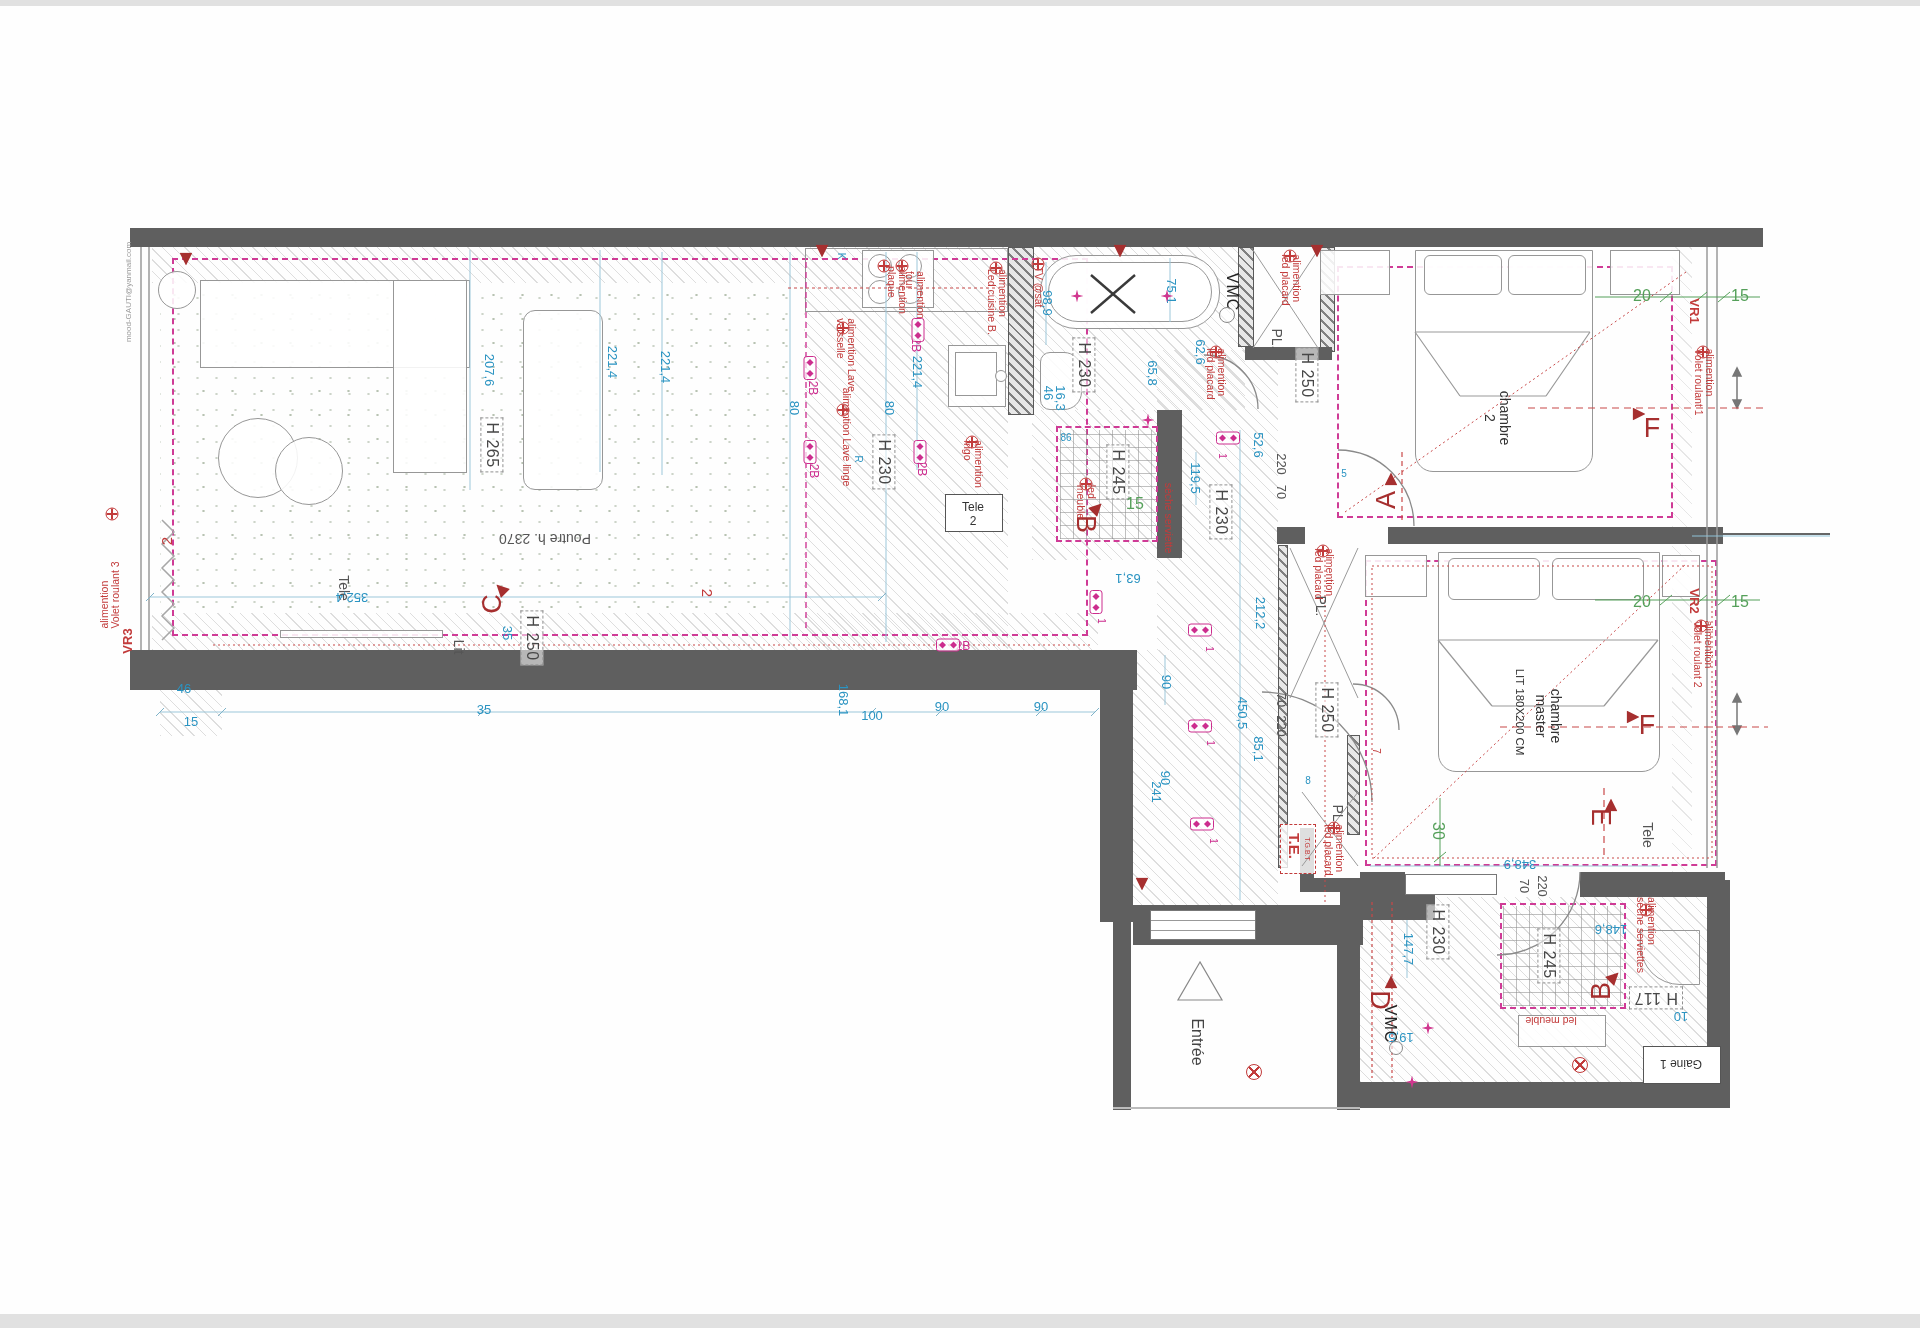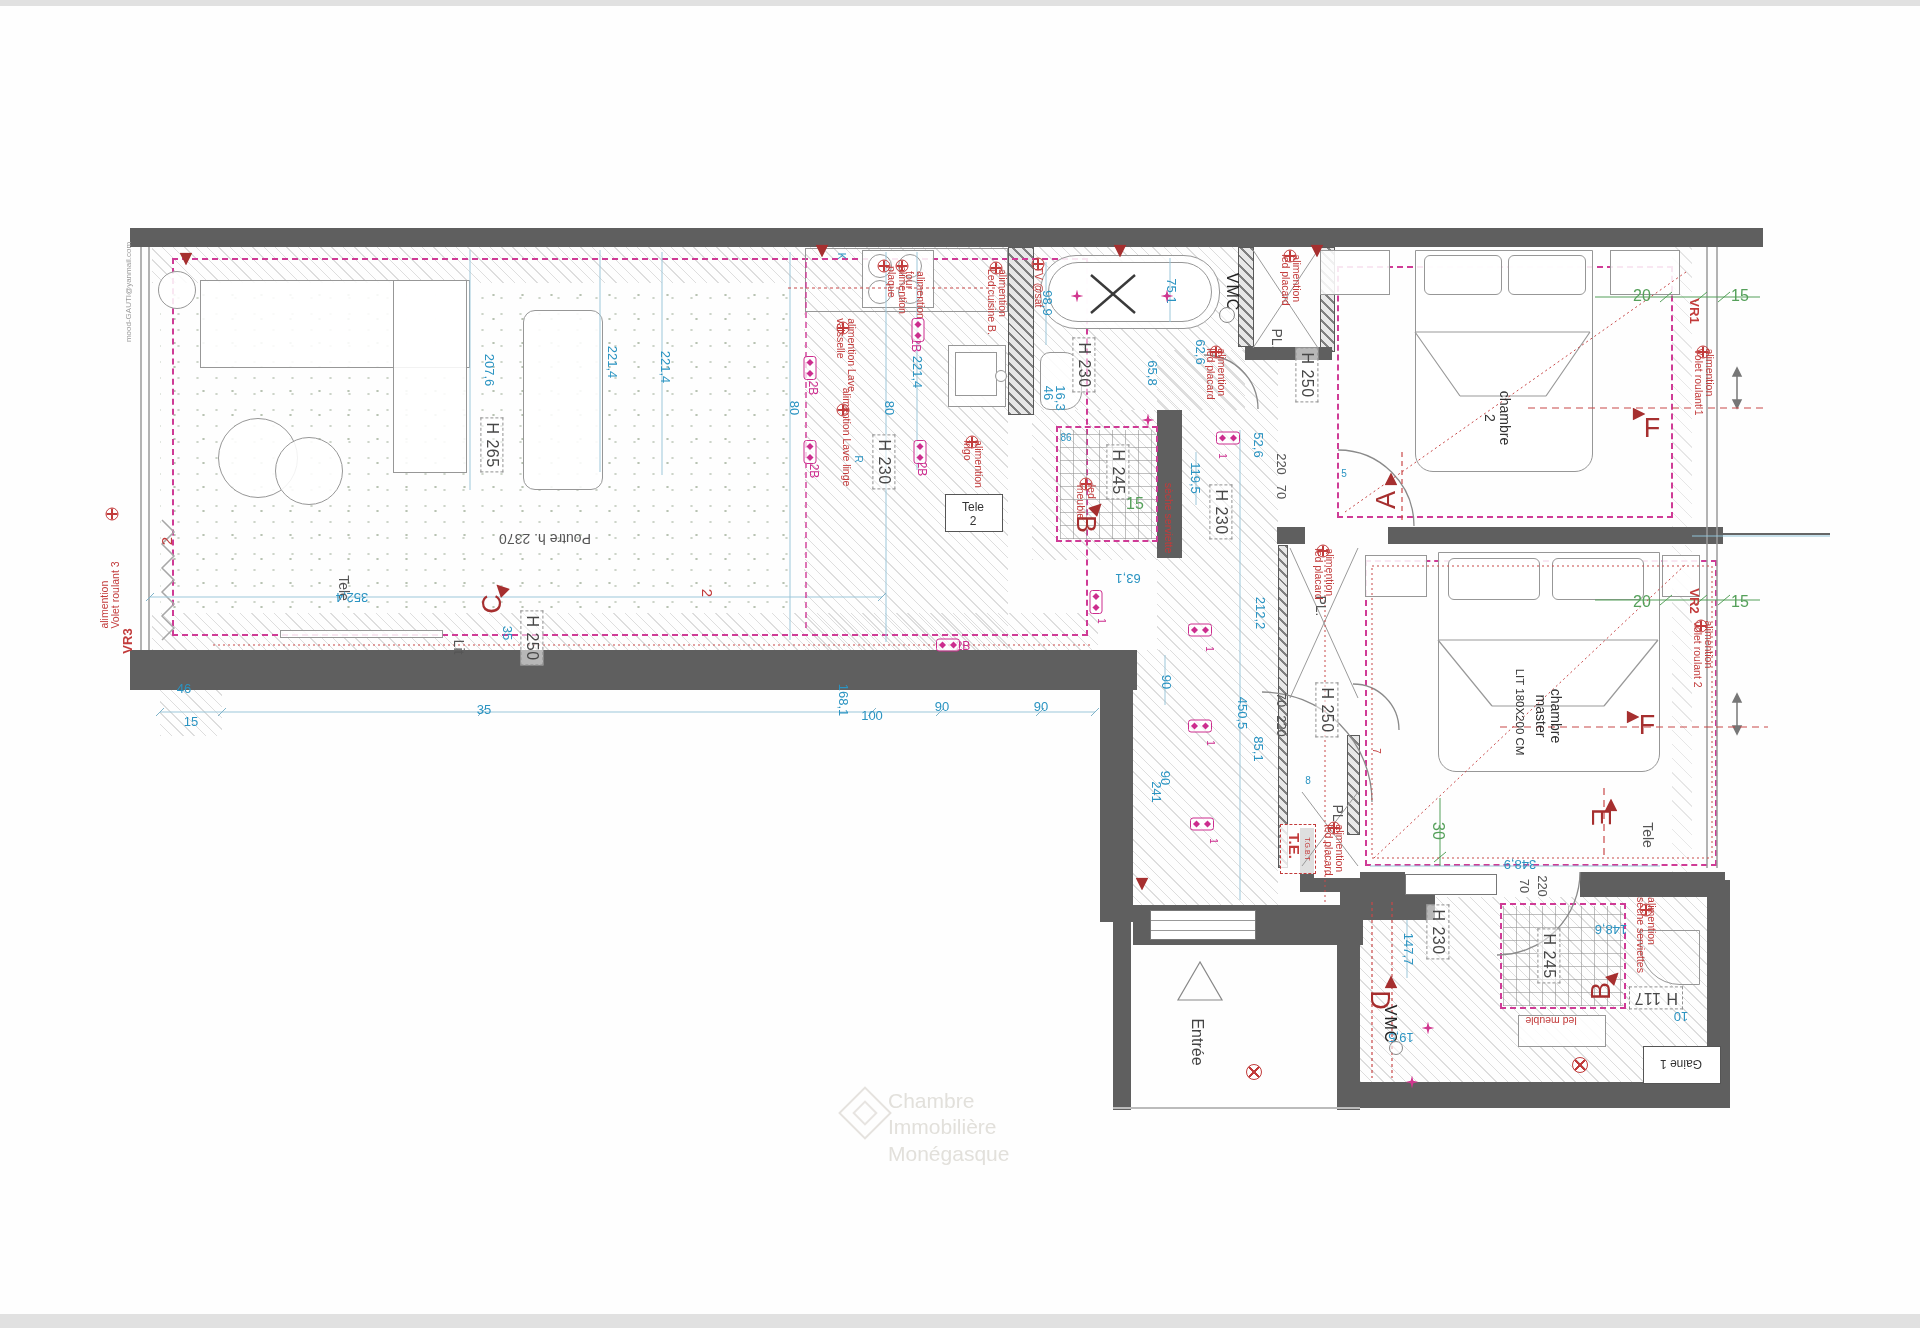--- a/index.html
+++ b/index.html
@@ -250,26 +250,20 @@
       <rect x="1372" y="566" width="340" height="292" stroke="#c84848" stroke-dasharray="2 3" stroke-width="1"></rect>
       <line x1="1528" y1="408" x2="1768" y2="408" stroke="#c84848" stroke-dasharray="7 5" stroke-width="1.2"></line>
       <line x1="1500" y1="727" x2="1768" y2="727" stroke="#c84848" stroke-dasharray="7 5" stroke-width="1.2"></line>
       <line x1="1604" y1="788" x2="1604" y2="858" stroke="#c84848" stroke-dasharray="7 5" stroke-width="1.2"></line>
       <line x1="1402" y1="452" x2="1402" y2="524" stroke="#c84848" stroke-dasharray="5 4" stroke-width="1.2"></line>
       <line x1="213" y1="645" x2="1092" y2="645" stroke="#c84848" stroke-dasharray="2 3" stroke-width="1"></line>
     </g>
     <line x1="1113" y1="1108" x2="1360" y2="1108" stroke="#bbb" stroke-width="2"></line>
   </svg>
 
-  <div class="wm">
-    <div class="wm-logo"></div>
-    <div class="t">Chambre</div>
-    <div class="t">Immobilière</div>
-    <div class="t">Monégasque</div>
-  </div>
 
   <div id="labels">
       <span class="lbl hbox" style="left: 492px; top: 445px; transform: translate(-50%, -50%) rotate(90deg);">H 265</span>
       <span class="lbl hbox" style="left: 884px; top: 462px; transform: translate(-50%, -50%) rotate(90deg);">H 230</span>
       <span class="lbl hbox" style="left: 532px; top: 638px; transform: translate(-50%, -50%) rotate(90deg);">H 250</span>
       <span class="lbl hbox" style="left: 1084px; top: 365px; transform: translate(-50%, -50%) rotate(90deg);">H 230</span>
       <span class="lbl hbox" style="left: 1307px; top: 375px; transform: translate(-50%, -50%) rotate(90deg);">H 250</span>
       <span class="lbl hbox" style="left: 1221px; top: 512px; transform: translate(-50%, -50%) rotate(90deg);">H 230</span>
       <span class="lbl hbox" style="left: 1118px; top: 472px; transform: translate(-50%, -50%) rotate(90deg);">H 245</span>
       <span class="lbl hbox" style="left: 1327px; top: 710px; transform: translate(-50%, -50%) rotate(90deg);">H 250</span>

